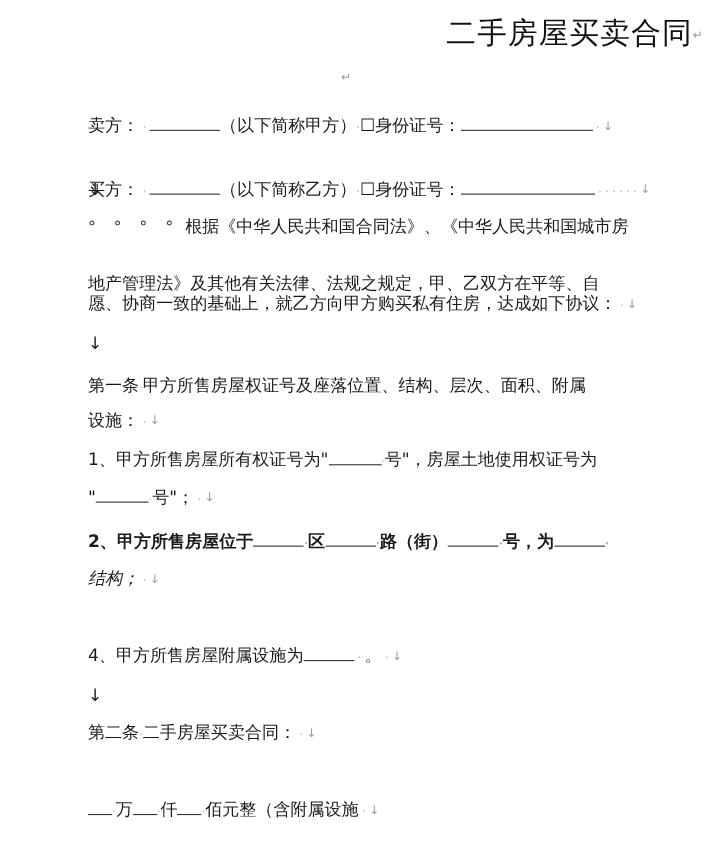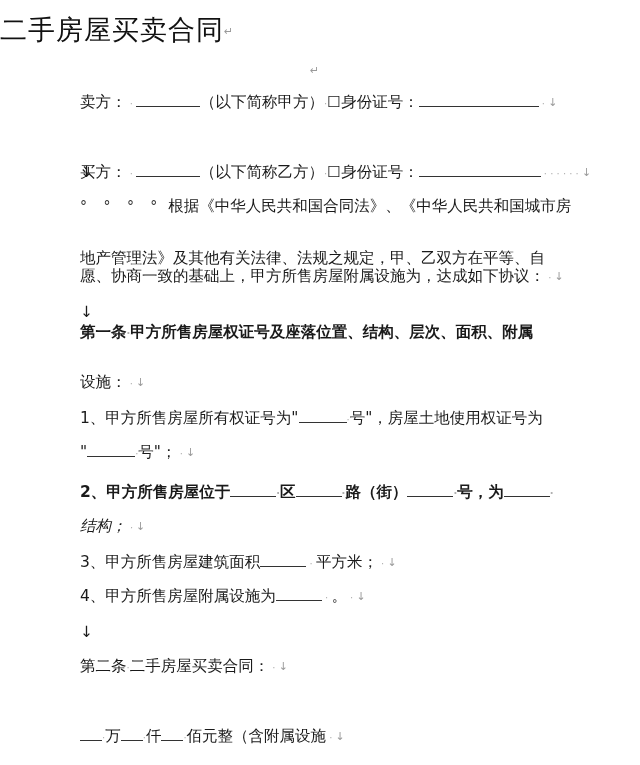--- a/index.html
+++ b/index.html
@@ -20,21 +20,21 @@
       left: 0;
       top: 0;
       width: 640px;
       height: 765px;
     }
     .title {
       position: absolute;
       left: 0;
       width: 640px;
       top: 12px;
-      text-align: left;
+      text-align: right;
       font-family: "DejaVu Serif", "Liberation Serif", serif;
       font-size: 27px;
       letter-spacing: 1px;
       color: #111;
     }
     .mark {
       color: #9a9a9a;
       font-size: 11px;
       font-family: "DejaVu Sans", sans-serif;
       vertical-align: middle;
@@ -67,67 +67,64 @@
 <body>
 
 <div class="page">
 
   <div class="title">
     <span>二手房屋买卖合同</span><span class="mark">↵</span>
   </div>
 
   <div class="center-mark mark">↵</div>
 
-  <div class="line" style="top:92px;">
+  <div class="line" style="top:104px;">
     <span>卖方：</span><span class="dot"> · </span><span class="blank" style="width:64px;"></span><span>（以下简称甲方）</span><span class="dot">·</span><span>☐</span><span>身份证号：</span><span class="blank" style="width:120px;"></span><span class="dot"> · </span><span class="mark">↓</span>
   </div>
 
   <div class="line" style="top:126px;margin-top:36px;">
     <span>买方：</span><span class="dot"> · </span><span class="blank" style="width:64px;"></span><span>（以下简称乙方）</span><span class="dot">·</span><span>☐</span><span>身份证号：</span><span class="blank" style="width:122px;"></span><span class="dot"> · · · · · · </span><span class="mark">↓</span>
   </div>
 
   <div class="line mark" style="top:162px;">↓</div>
 
   <div class="line" style="top:196px;">
     <span class="dot" style="font-size:14px;color:#333;letter-spacing:6px;">° ° ° °</span>
     <span>根据《中华人民共和国合同法》、《中华人民共和国城市房</span>
   </div>
   <div class="line" style="top:248px;">
     <span>地产管理法》及其他有关法律、法规之规定，甲、乙双方在平等、自</span>
   </div>
   <div class="line" style="top:266px;">
-    <span>愿、协商一致的基础上，甲方所售房屋附属设施为，达成如下协议：</span><span class="dot"> · </span><span class="mark">↓</span>
+    <span>愿、协商一致的基础上，就乙方向甲方购买私有住房，达成如下协议：</span><span class="dot"> · </span><span class="mark">↓</span>
   </div>
 
   <div class="line mark" style="top:302px;">↓</div>
 
-  <div class="line" style="top:322px;font-weight:bold;">
+  <div class="line" style="top:340px;">
     <span>第一条</span><span class="dot">·</span><span>甲方所售房屋权证号及座落位置、结构、层次、面积、附属</span>
   </div>
   <div class="line" style="top:372px;">
     <span>设施：</span><span class="dot"> · </span><span class="mark">↓</span>
   </div>
 
   <div class="line" style="top:408px;">
     <span>1、甲方所售房屋所有权证号为"</span><span class="blank" style="width:48px;"></span><span class="dot">·</span><span>号"，房屋土地使用权证号为</span>
   </div>
   <div class="line" style="top:442px;">
     <span>"</span><span class="blank" style="width:48px;"></span><span class="dot">·</span><span>号"；</span><span class="dot"> · </span><span class="mark">↓</span>
   </div>
 
   <div class="line" style="top:482px;font-weight:bold;">
     <span>2、甲方所售房屋位于</span><span class="blank" style="width:46px;"></span><span class="dot">·</span><span>区</span><span class="blank" style="width:46px;"></span><span class="dot">·</span><span>路（街）</span><span class="blank" style="width:46px;"></span><span class="dot">·</span><span>号，为</span><span class="blank" style="width:46px;"></span><span class="dot">·</span>
   </div>
   <div class="line" style="top:516px;font-style:italic;">
     <span>结构；</span><span class="dot"> · </span><span class="mark">↓</span>
   </div>
 
-  <div class="line" style="top:552px;">
-    <span>3、甲方所售房屋建筑面积</span><span class="blank" style="width:46px;"></span><span class="dot"> · </span><span>平方米；</span><span class="dot"> · </span><span class="mark">↓</span>
-  </div>
 
   <div class="line" style="top:586px;text-align:center;">
     <span>4、甲方所售房屋附属设施为</span><span class="blank" style="width:46px;"></span><span class="dot"> · </span><span>。</span><span class="dot"> · </span><span class="mark">↓</span>
   </div>
 
   <div class="line mark" style="top:622px;">↓</div>
 
   <div class="line" style="top:656px;">
     <span>第二条</span><span class="dot">·</span><span>二手房屋买卖合同：</span><span class="dot"> · </span><span class="mark">↓</span>
   </div>

